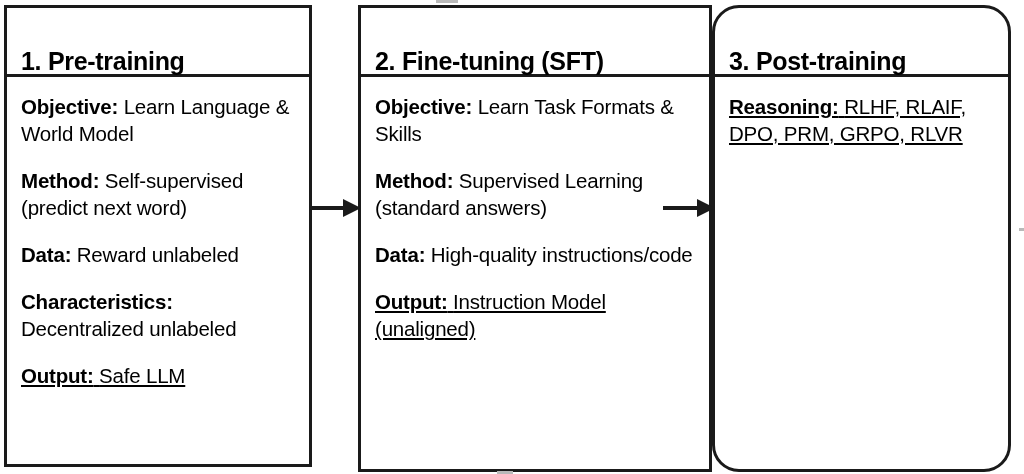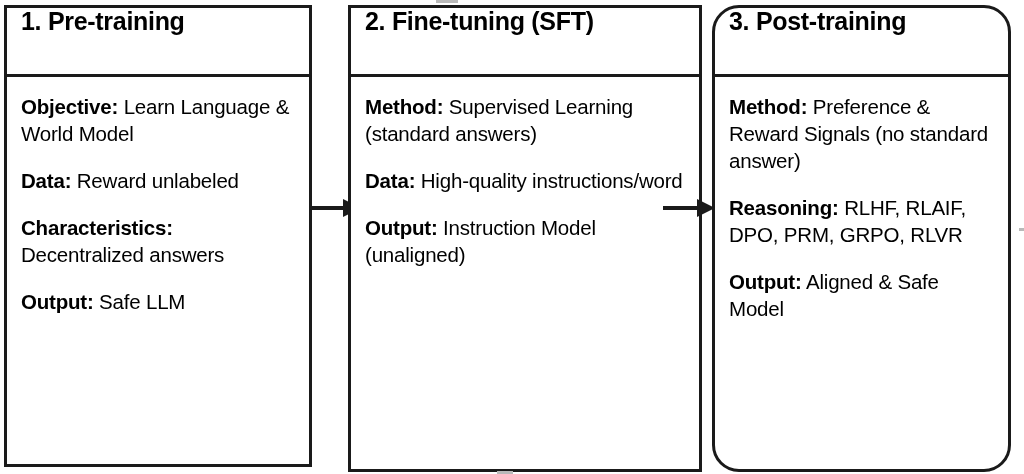--- a/index.html
+++ b/index.html
@@ -24,29 +24,29 @@
   
   .stage-box {
     position: absolute;
     box-sizing: border-box;
     border: 3px solid #1a1a1a;
     background: #ffffff;
     display: flex;
     flex-direction: column;
   }
   .stage-box.s1 { left: 4px;   top: 5px; width: 308px; height: 462px; }
-  .stage-box.s2 { left: 348px; top: 5px; width: 354px; height: 467px; }
+  .stage-box.s2 { left: 358px; top: 5px; width: 354px; height: 467px; }
   .stage-box.s3 { left: 712px; top: 5px; width: 299px; height: 467px; border-radius: 27px; }
 
   .stage-header {
     box-sizing: border-box;
     border-bottom: 3px solid #1a1a1a;
     height: 69px;
     display: flex;
-    align-items: flex-start;
+    align-items: flex-end;
     padding: 0 0 0 14px;
     flex: 0 0 auto;
   }
   .stage-title {
     font-size: 25px;
     font-weight: bold;
     letter-spacing: -0.3px;
     line-height: 1.05;
     white-space: nowrap;
   }
@@ -56,21 +56,21 @@
     padding: 16px 12px 14px 14px;
     box-sizing: border-box;
   }
 
   .field {
     font-size: 20.5px;
     line-height: 27px;
     margin: 0 0 20px 0;
     letter-spacing: -0.2px;
   }
-  .field:last-child { margin-bottom: 0; }
+  .field:last-child { margin-bottom: 0; text-decoration: underline; }
   .field-label { font-weight: bold; }
   .field-value { font-weight: normal; }
 
   
   .arrow {
     position: absolute;
     height: 20px;
     display: block;
   }
   .arrow.a1 { left: 309px; top: 198px; width: 52px; }
@@ -93,80 +93,80 @@
   <div class="stage-box s1">
     <div class="stage-header">
       <div class="stage-title">1. Pre-training</div>
     </div>
     <div class="stage-body">
       <p class="field">
         <span class="field-label">Objective:</span>
         <span class="field-value">Learn Language &amp; World Model</span>
       </p>
       <p class="field">
+        <span class="field-label">Method:</span>
+        <span class="field-value">Self-supervised (predict next word)</span>
+      </p>
+      <p class="field">
         <span class="field-label">Data:</span>
         <span class="field-value">Reward unlabeled</span>
       </p>
       <p class="field">
         <span class="field-label">Characteristics:</span>
-        <span class="field-value">Decentralized answers</span>
+        <span class="field-value">Decentralized unlabeled</span>
       </p>
       <p class="field">
         <span class="field-label">Output:</span>
         <span class="field-value">Safe LLM</span>
       </p>
     </div>
   </div>
 
   <svg class="arrow a1" viewBox="0 0 52 20">
     <line x1="0" y1="10" x2="36" y2="10" stroke="#1a1a1a" stroke-width="4"></line>
     <polygon points="34,1 52,10 34,19" fill="#1a1a1a"></polygon>
   </svg>
 
   <div class="stage-box s2">
     <div class="stage-header">
       <div class="stage-title">2. Fine-tuning (SFT)</div>
     </div>
     <div class="stage-body">
       <p class="field">
+        <span class="field-label">Objective:</span>
+        <span class="field-value">Learn Task Formats &amp; Skills</span>
+      </p>
+      <p class="field">
         <span class="field-label">Method:</span>
         <span class="field-value">Supervised Learning (standard answers)</span>
       </p>
       <p class="field">
         <span class="field-label">Data:</span>
-        <span class="field-value">High-quality instructions/word</span>
+        <span class="field-value">High-quality instructions/code</span>
       </p>
       <p class="field">
         <span class="field-label">Output:</span>
         <span class="field-value">Instruction Model (unaligned)</span>
       </p>
     </div>
   </div>
 
   <svg class="arrow a2" viewBox="0 0 52 20">
     <line x1="0" y1="10" x2="36" y2="10" stroke="#1a1a1a" stroke-width="4"></line>
     <polygon points="34,1 52,10 34,19" fill="#1a1a1a"></polygon>
   </svg>
 
   <div class="stage-box s3">
     <div class="stage-header">
       <div class="stage-title">3. Post-training</div>
     </div>
     <div class="stage-body">
       <p class="field">
-        <span class="field-label">Method:</span>
-        <span class="field-value">Preference &amp; Reward Signals (no standard answer)</span>
-      </p>
-      <p class="field">
         <span class="field-label">Reasoning:</span>
         <span class="field-value">RLHF, RLAIF, DPO, PRM, GRPO, RLVR</span>
-      </p>
-      <p class="field">
-        <span class="field-label">Output:</span>
-        <span class="field-value">Aligned &amp; Safe Model</span>
       </p>
     </div>
   </div>
 
   <div class="edge-tick tick-top"></div>
   <div class="edge-tick tick-bottom"></div>
   <div class="edge-tick tick-right"></div>
 
 </div>
 

